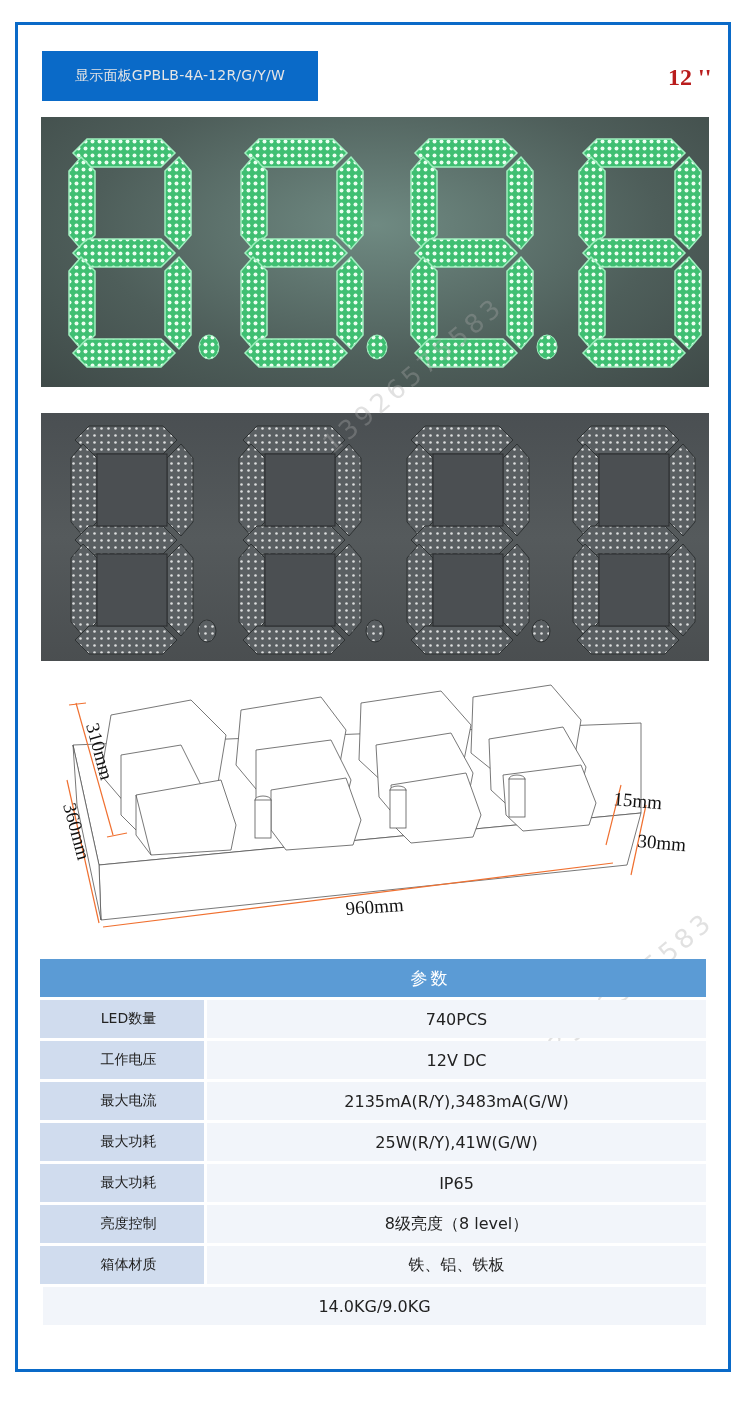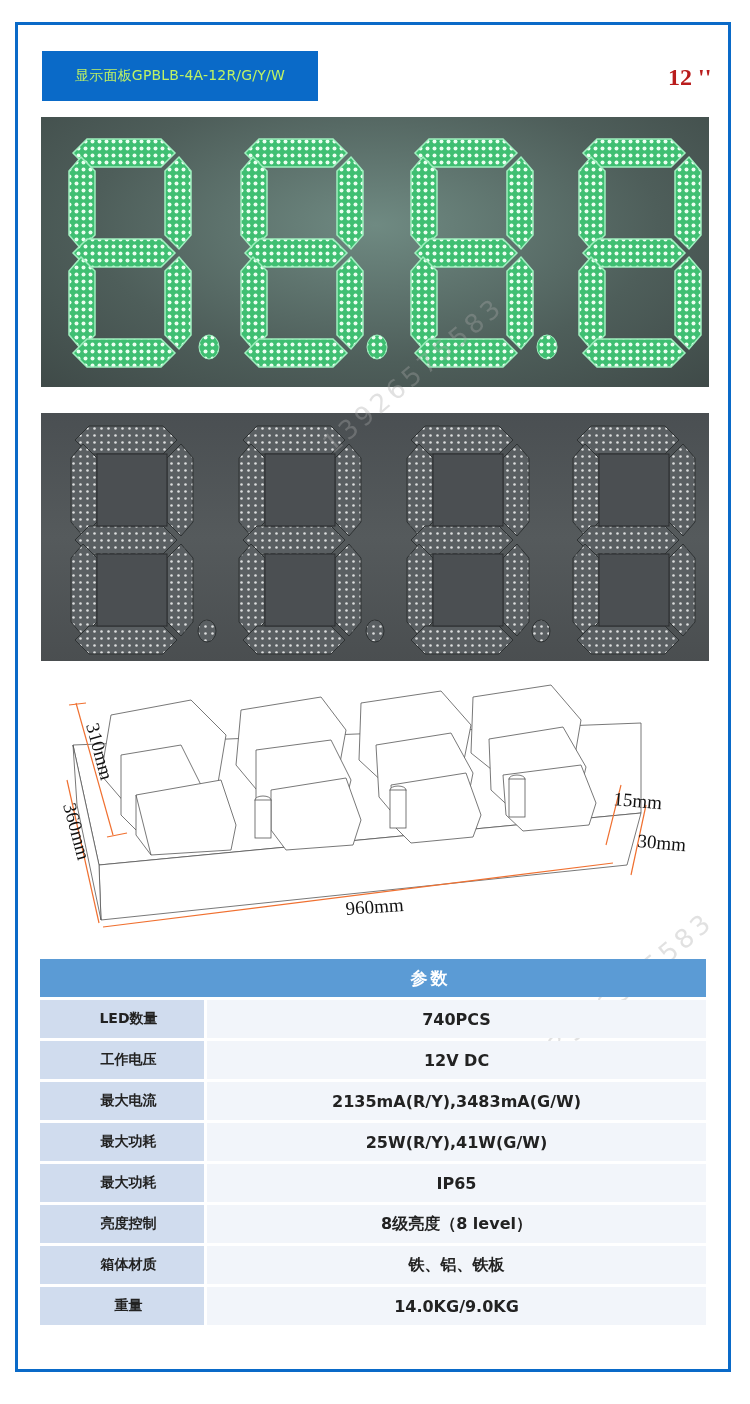--- a/index.html
+++ b/index.html
@@ -1,34 +1,34 @@
 <!DOCTYPE html>
 <html><head>
 <meta charset="utf-8">
 <style>
   html, body { margin: 0; padding: 0; background: #ffffff; }
   body { width: 750px; height: 1404px; position: relative; overflow: hidden;
          font-family: "DejaVu Sans", "Liberation Sans", sans-serif; }
   .frame { position: absolute; left: 15px; top: 22px; width: 716px; height: 1350px;
            border: 3px solid #0a6ac8; box-sizing: border-box; }
   .title-bar { position: absolute; left: 42px; top: 51px; width: 276px; height: 50px;
-               background: #0a6ac8; color: #bef264; display: flex; align-items: center;
+               background: #0a6ac8; color: #e5e5e5; display: flex; align-items: center;
                justify-content: center; font-size: 14px; letter-spacing: 0.2px; }
   .size-label { position: absolute; left: 668px; top: 64px; color: #b91c1c;
                 font-family: "Liberation Serif", "DejaVu Serif", serif; font-weight: bold;
                 font-size: 24px; }
   .photo { position: absolute; left: 41px; width: 668px; }
   .photo-lit { top: 117px; height: 270px; background: radial-gradient(ellipse at 50% 40%, #6f8a82 0%, #4e5e5a 60%, #3f4a48 100%); }
   .photo-off { top: 413px; height: 248px; background: linear-gradient(180deg, #4a4f52, #555a5c 50%, #4a4e50); }
   .photo svg { width: 100%; height: 100%; display: block; }
   .drawing { position: absolute; left: 41px; top: 675px; width: 668px; height: 270px; }
   .drawing svg { width: 100%; height: 100%; display: block; }
   .dim { font-family: "Liberation Serif", "DejaVu Serif", serif; font-size: 19px; fill: #111; }
 
-  .spec-table { position: absolute; left: 40px; top: 959px; width: 666px; font-weight: bold; }
+  .spec-table { position: absolute; left: 40px; top: 959px; width: 666px; }
   .spec-header { height: 38px; background: #5b9bd5; color: #fff; display: flex; align-items: center;
                  justify-content: center; font-size: 17px; padding-left: 115px; box-sizing: border-box; letter-spacing: 3px; }
   .spec-row { display: flex; height: 38px; margin-top: 3px; }
   .spec-label { width: 151px; background: #d0dcee; display: flex; align-items: center; justify-content: center;
                 font-size: 14px; color: #222; padding-left: 13px; }
   .spec-value { flex: 1; margin-left: 3px; background: #f2f5fa; display: flex; align-items: center; justify-content: center;
                 font-size: 16px; color: #222; }
   .watermark { position: absolute; color: rgba(170,170,170,0.35); font-size: 26px; transform: rotate(-40deg);
                pointer-events: none; letter-spacing: 4px; white-space: nowrap; }
 </style>
@@ -185,16 +185,15 @@
   </div>
   <div class="spec-row">
     <div class="spec-label">亮度控制</div>
     <div class="spec-value">8级亮度（8 level）</div>
   </div>
   <div class="spec-row">
     <div class="spec-label">箱体材质</div>
     <div class="spec-value">铁、铝、铁板</div>
   </div>
   <div class="spec-row">
-    <div class="spec-label">重量</div>
     <div class="spec-value">14.0KG/9.0KG</div>
   </div>
 </div>
 
 </body></html>

